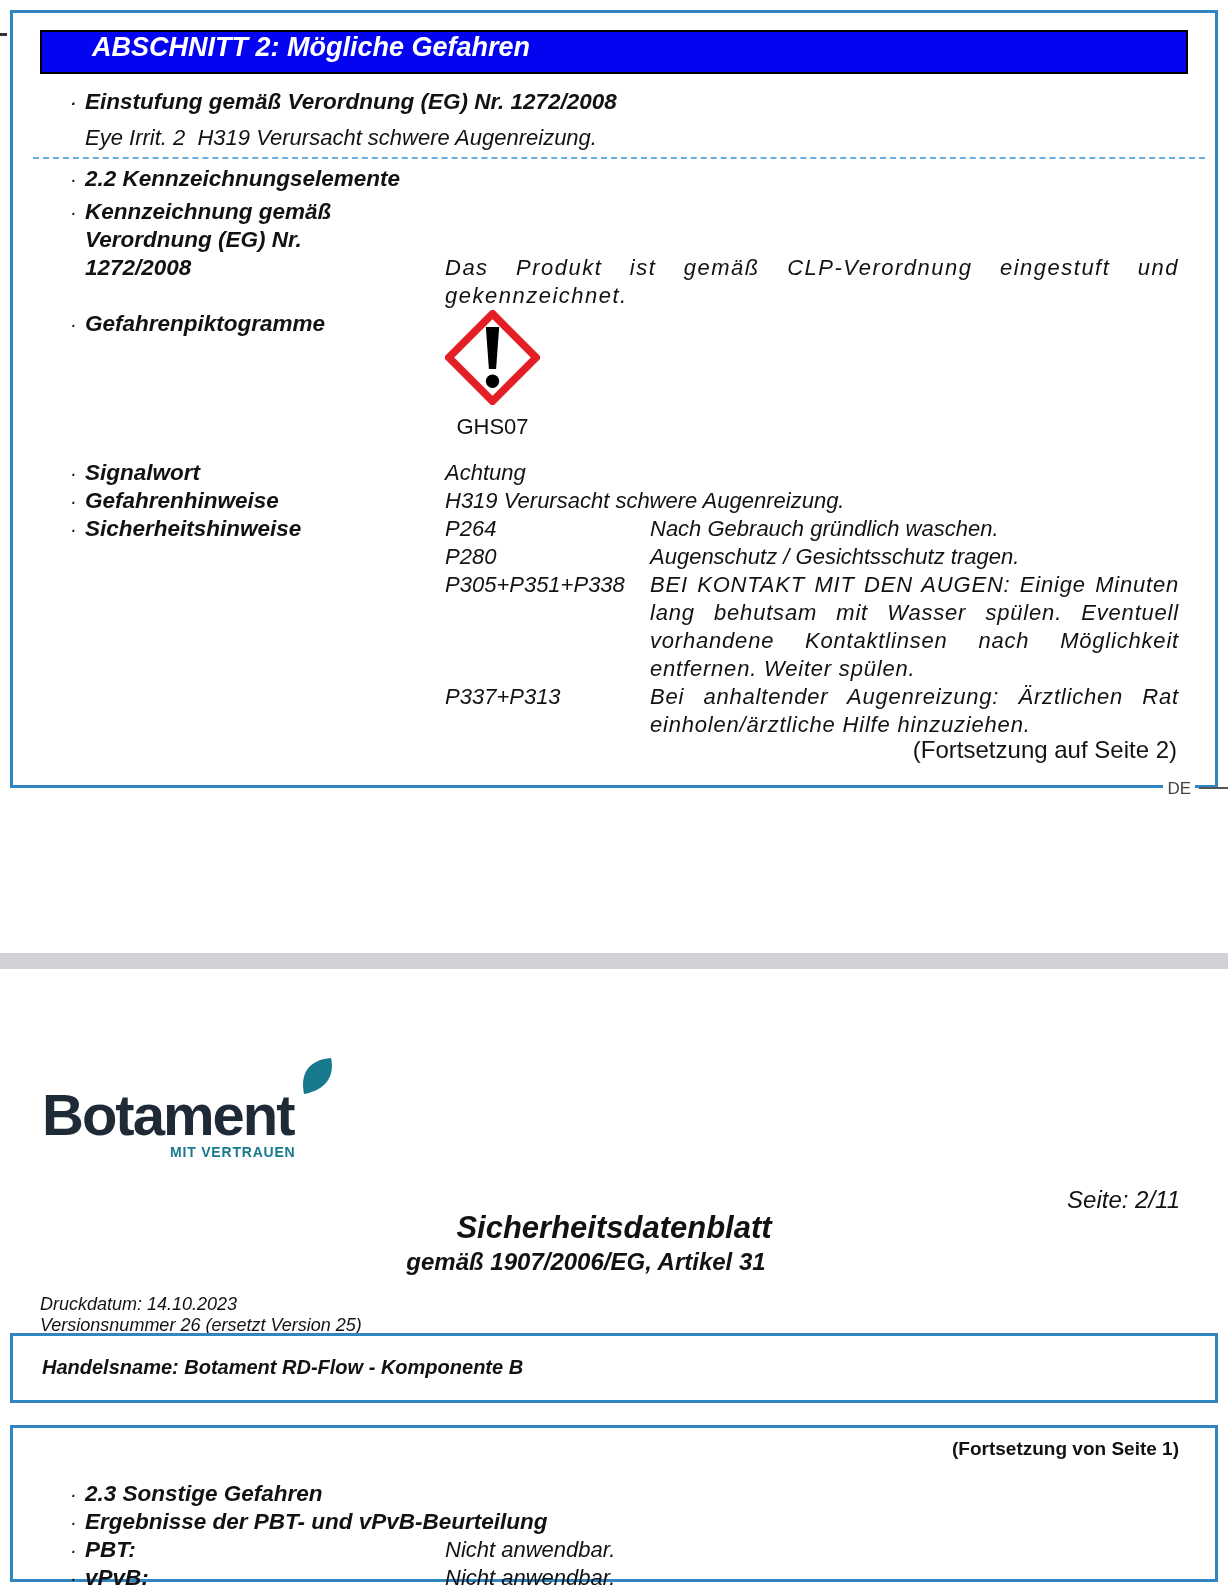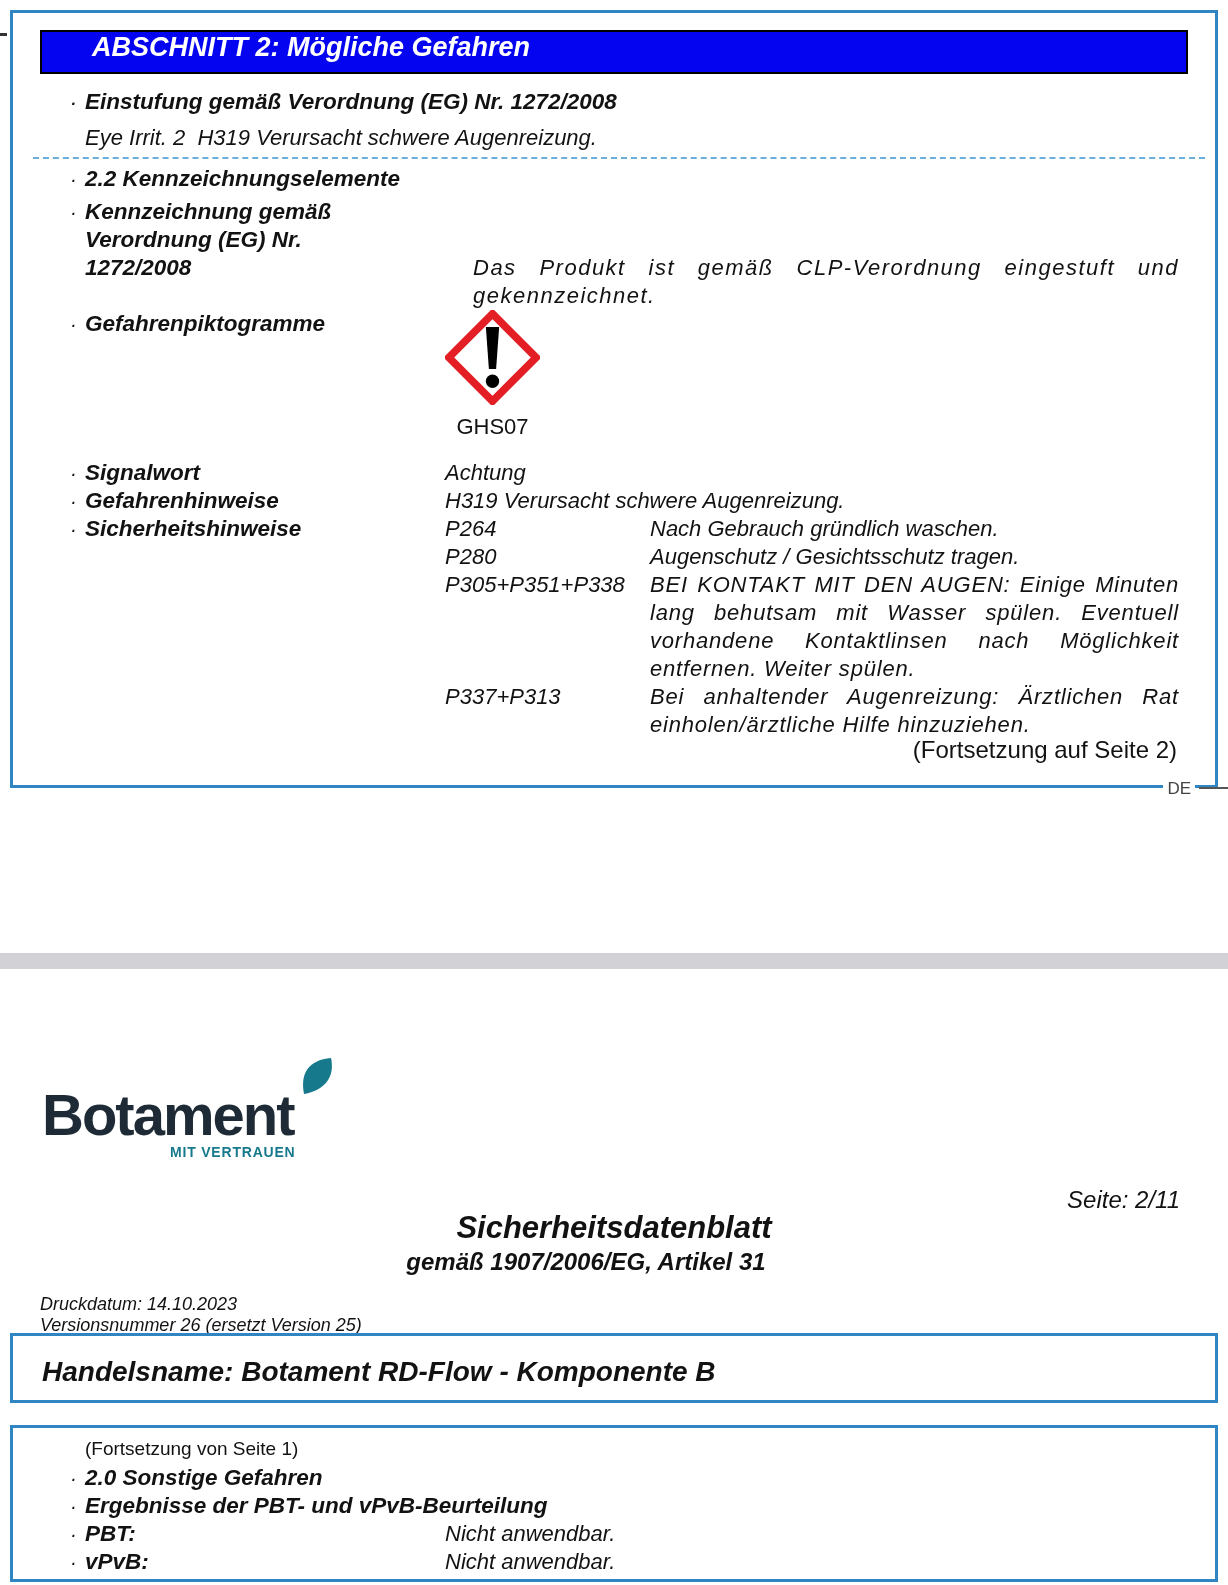--- a/index.html
+++ b/index.html
@@ -63,21 +63,20 @@
   }
 
   .row{display:grid;grid-template-columns:360px 1fr;}
   .row .val{min-width:0;}
   .lblwrap{max-width:250px;display:inline-block;}
 
   .val-justify{
     text-align:justify;
     letter-spacing:1.5px;
     padding-top:56px;
-    margin-left:28px;
   }
 
   .picto-wrap{width:95px;}
   .picto-code{text-align:center;font-size:22px;margin-top:1px;}
 
   .subrow{display:grid;grid-template-columns:205px 1fr;}
   .pjust{text-align:justify;letter-spacing:0.8px;}
 
   .cont-line{
     text-align:right;
@@ -134,29 +133,29 @@
   .meta-row{
     position:absolute;left:40px;top:1294px;width:1140px;
     display:flex;justify-content:space-between;
     font-size:18px;
     flex-direction:column;
   }
 
   #hnbox{top:1333px;height:70px;}
   .hn-text{
     padding:20px 0 0 29px;
-    font-weight:bold;font-size:28px;
+    font-weight:bold;font-size:20px;
   }
 
   
   #p2box{top:1425px;height:157px;}
   .p2content{padding:10px 36px 0 72px;font-size:22px;line-height:28px;}
   .cont-prev{
-    text-align:left;font-style:normal;
-    font-size:19px;line-height:22px;margin-bottom:4px;
+    text-align:right;font-style:normal;
+    font-size:19px;line-height:22px;margin-bottom:20px;font-weight:bold;
   }
 </style>
 </head>
 <body>
 
 <div class="crop-mark"></div>
 
 <div class="page-box" id="p1box">
 
   <div class="sec-header">
@@ -283,21 +282,21 @@
   <div class="hn-text">Handelsname: Botament RD-Flow - Komponente B</div>
 </div>
 
 <div class="page-box" id="p2box">
   <div class="p2content">
 
     <div class="cont-prev">(Fortsetzung von Seite 1)</div>
 
     <div class="hd bulleted">
       <span class="bullet">·</span>
-      <span>2.0 Sonstige Gefahren</span>
+      <span>2.3 Sonstige Gefahren</span>
     </div>
 
     <div class="hd bulleted">
       <span class="bullet">·</span>
       <span>Ergebnisse der PBT- und vPvB-Beurteilung</span>
     </div>
 
     <div class="row">
       <div class="hd bulleted">
         <span class="bullet">·</span>

